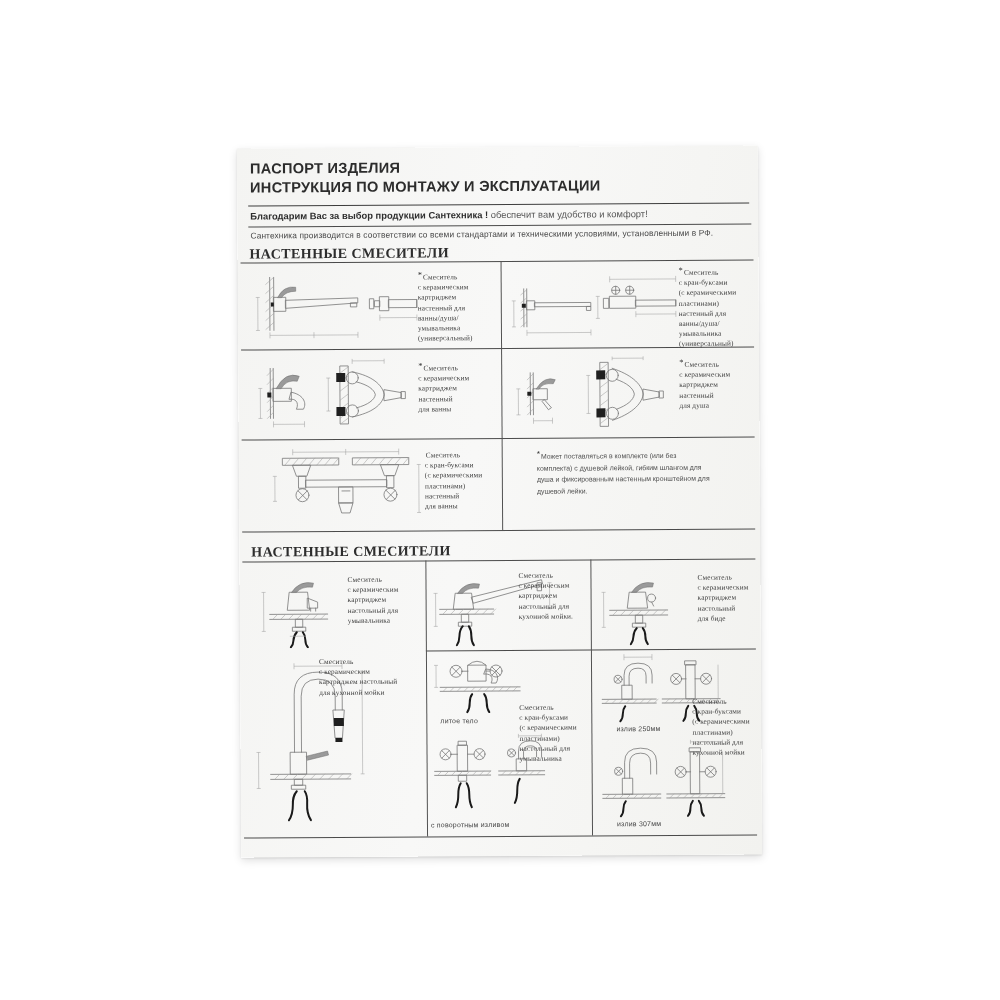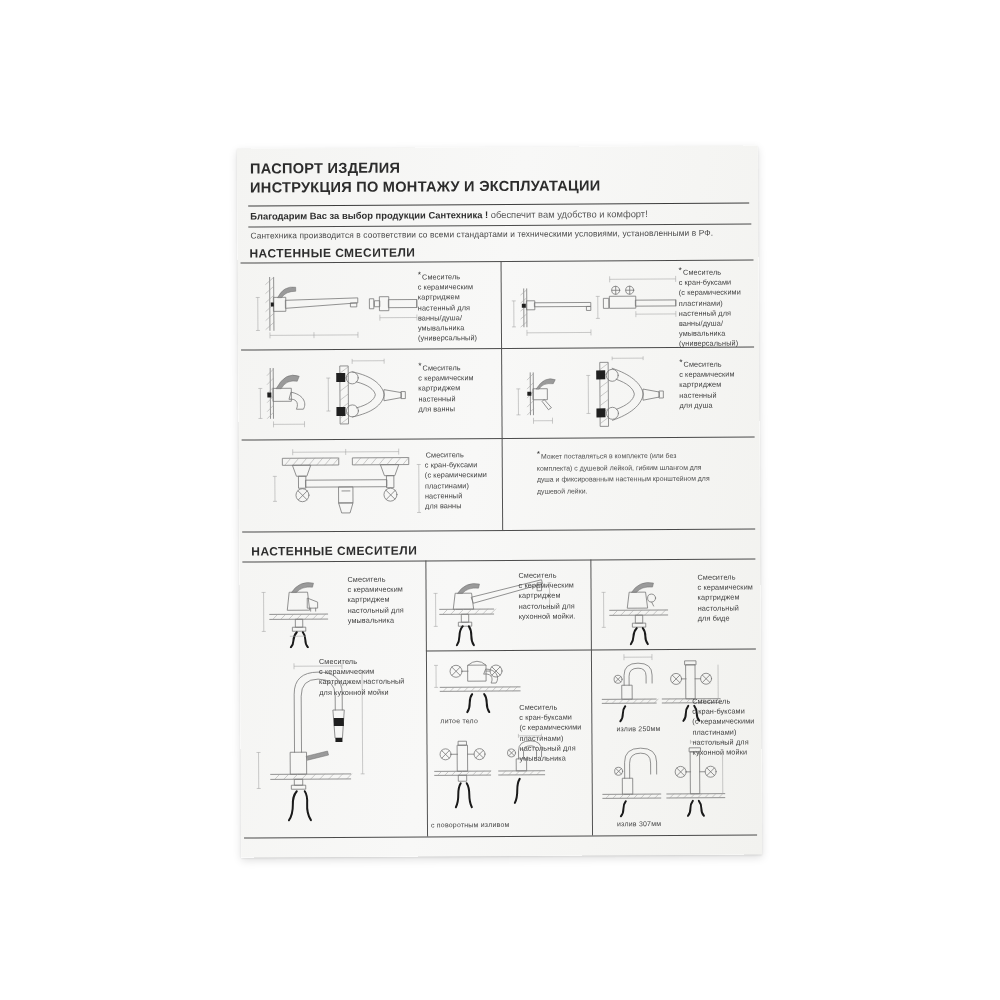--- a/index.html
+++ b/index.html
@@ -15,22 +15,22 @@
     transform:rotate(-0.35deg);
   }
   .abs{position:absolute;}
   .rule{position:absolute;height:1px;background:#4a4a4a;}
   .rule.bold{height:1.4px;background:#3d3d3d;}
   .vrule{position:absolute;width:1px;background:#525252;}
   .doc-title{font-size:14.6px;font-weight:bold;color:#2c2c2c;letter-spacing:.25px;line-height:1.32;}
   .tagline{font-size:9.4px;color:#555;}
   .tagline b{color:#2e2e2e;}
   .compliance{font-size:8.4px;color:#4a4a4a;letter-spacing:.1px;}
-  .sec-head{font-size:12px;font-weight:bold;color:#2d2d2d;letter-spacing:.45px;}
-  .ptext{font-size:7.3px;line-height:1.4;color:#3c3c3c;white-space:pre-line;letter-spacing:.1px;}
+  .sec-head{font-size:14px;font-weight:bold;color:#2d2d2d;letter-spacing:.45px;font-family:Liberation Serif, serif;}
+  .ptext{font-size:7.3px;line-height:1.4;color:#3c3c3c;white-space:pre-line;letter-spacing:.1px;font-family:Liberation Serif, serif;}
   .sup{font-size:8.5px;vertical-align:2px;margin-right:1px;color:#2e2e2e;}
   .footnote{font-size:6.9px;line-height:1.7;color:#4f4f4f;white-space:pre-line;}
   .cap{font-size:7px;color:#454545;letter-spacing:.2px;}
   
   .ln{stroke:#787878;fill:none;stroke-width:.8;stroke-linejoin:round;stroke-linecap:round;}
   .lt{stroke:#a2a2a2;fill:none;stroke-width:.55;}
   .dk{stroke:#1a1a1a;fill:none;stroke-width:2;stroke-linecap:round;}
   .bk{fill:#1f1f1f;stroke:none;}
   .gy{fill:#9a9a9a;stroke:#6e6e6e;stroke-width:.5;}
 </style>

